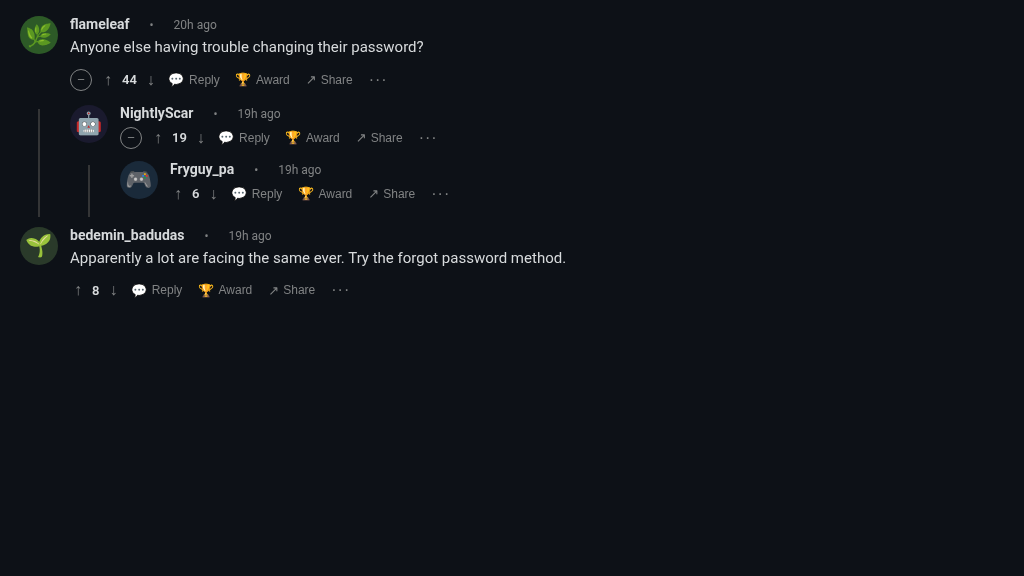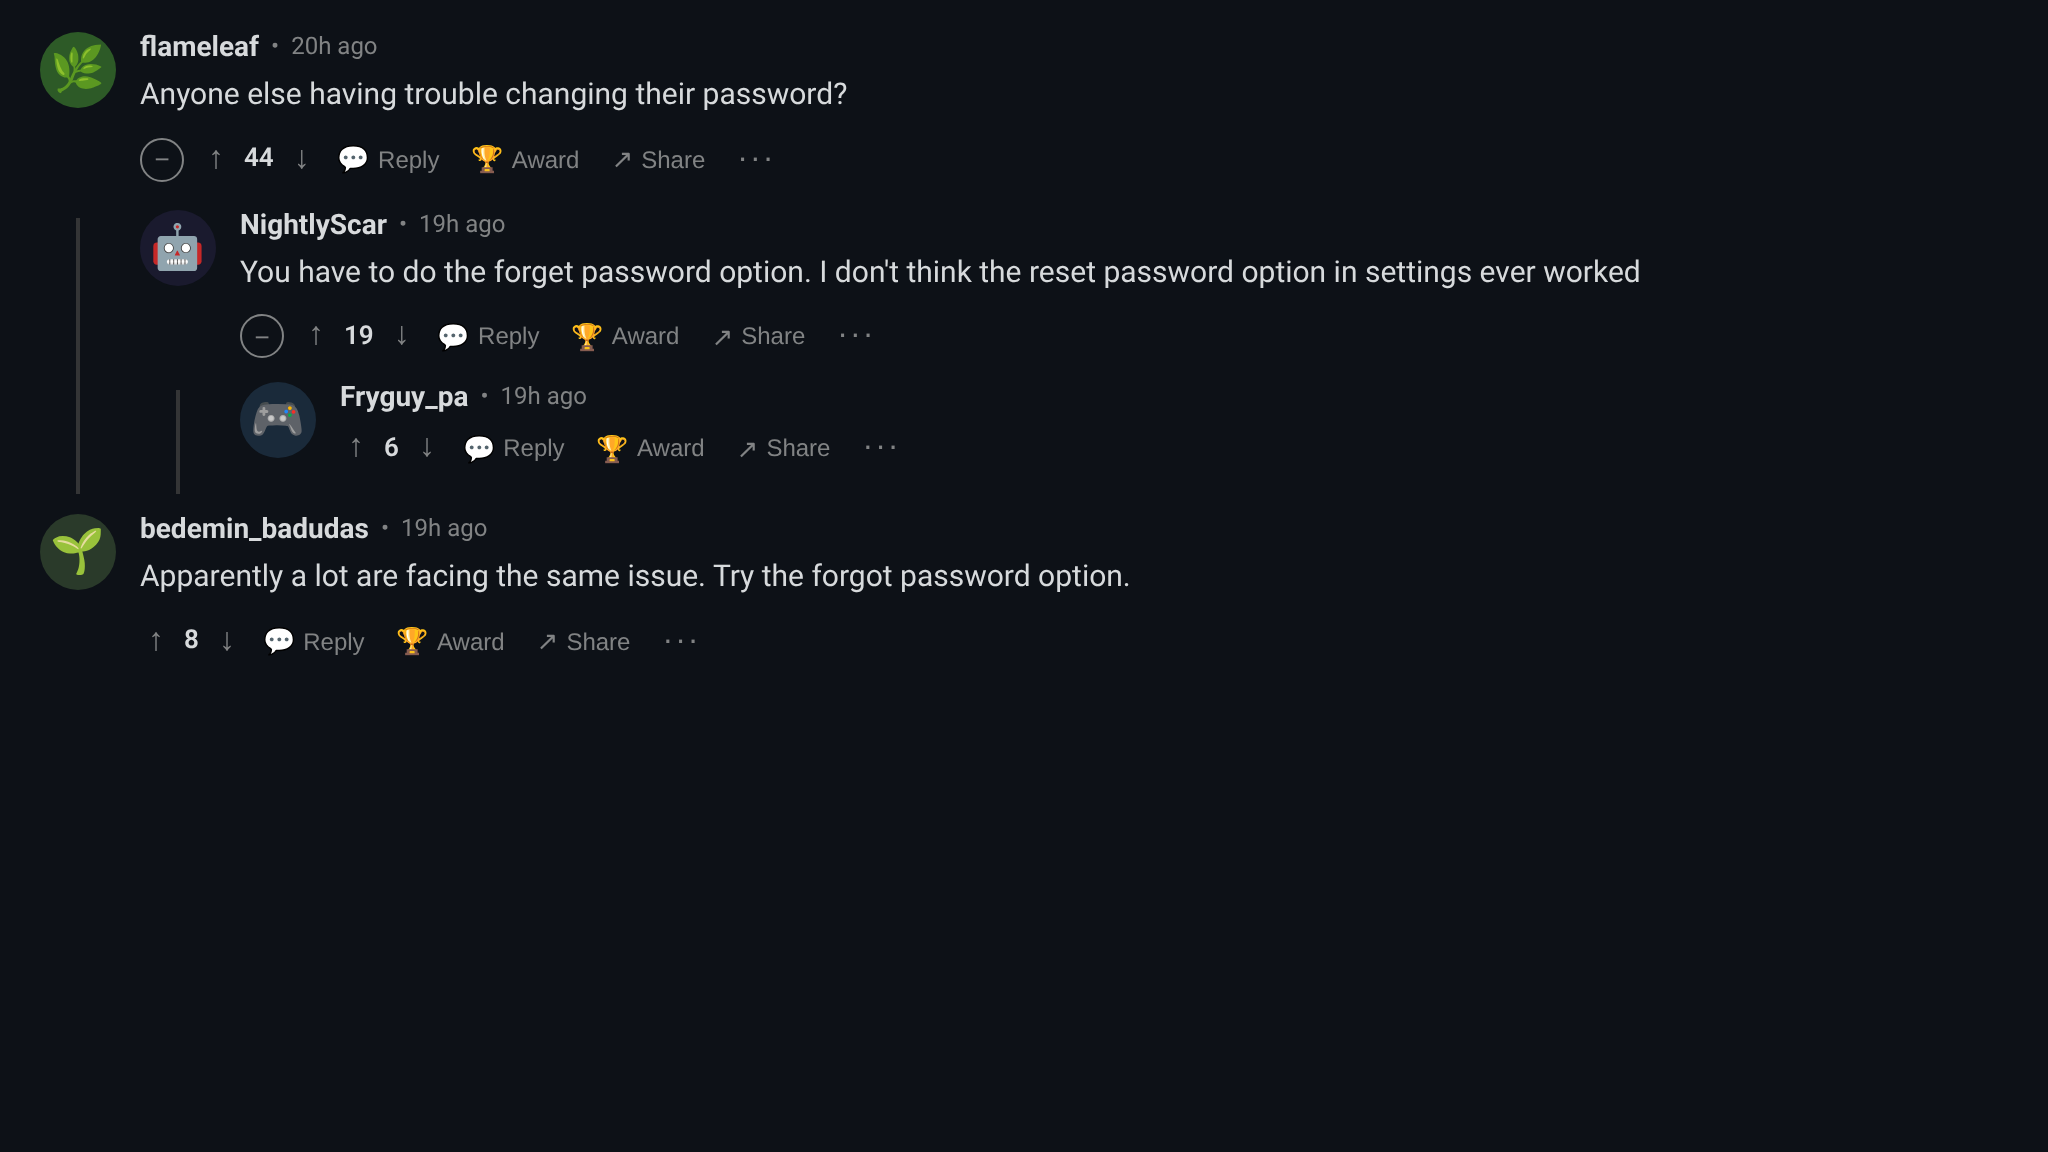--- a/index.html
+++ b/index.html
@@ -22,22 +22,22 @@
       gap: 12px;
       margin-bottom: 8px;
     }
 
     .comment-body {
       flex: 1;
     }
 
     .comment-meta {
       display: flex;
-      align-items: flex-start;
-      gap: 6px;
+      align-items: flex-end;
+      gap: 20px;
       margin-bottom: 4px;
     }
 
     .username {
       font-weight: 700;
       color: #d7dadc;
       font-size: 14px;
     }
 
     .timestamp {
@@ -205,21 +205,20 @@
       <div class="comment" style="margin-bottom:6px;">
         <div class="avatar-img" style="background:#1a1a2e; width:38px; height:38px; border-radius:50%; flex-shrink:0;">
           <span style="font-size:22px;">🤖</span>
         </div>
         <div class="comment-body">
           <div class="comment-meta">
             <span class="username">NightlyScar</span>
             <span class="dot-separator">•</span>
             <span class="timestamp">19h ago</span>
           </div>
-          <div class="comment-text">You have to do the forget password option. I don't think the reset password option in settings ever worked</div>
           <div class="action-bar">
             <button class="collapse-btn">−</button>
             <button class="vote-btn">
               <span style="font-size:16px;">↑</span>
             </button>
             <span class="vote-count">19</span>
             <button class="vote-btn">
               <span style="font-size:16px;">↓</span>
             </button>
             <button class="action-btn">
@@ -286,21 +285,21 @@
   <div class="comment" style="margin-top:10px;">
     <div class="avatar-img" style="background:#2a3a2a; width:38px; height:38px; border-radius:50%; flex-shrink:0;">
       <span style="font-size:22px;">🌱</span>
     </div>
     <div class="comment-body">
       <div class="comment-meta">
         <span class="username">bedemin_badudas</span>
         <span class="dot-separator">•</span>
         <span class="timestamp">19h ago</span>
       </div>
-      <div class="comment-text">Apparently a lot are facing the same issue. Try the forgot password option.</div>
+      <div class="comment-text">Apparently a lot are facing the same ever. Try the forgot password method.</div>
       <div class="action-bar">
         <button class="vote-btn">
           <span style="font-size:16px;">↑</span>
         </button>
         <span class="vote-count">8</span>
         <button class="vote-btn">
           <span style="font-size:16px;">↓</span>
         </button>
         <button class="action-btn">
           <span style="font-size:13px;">💬</span>

